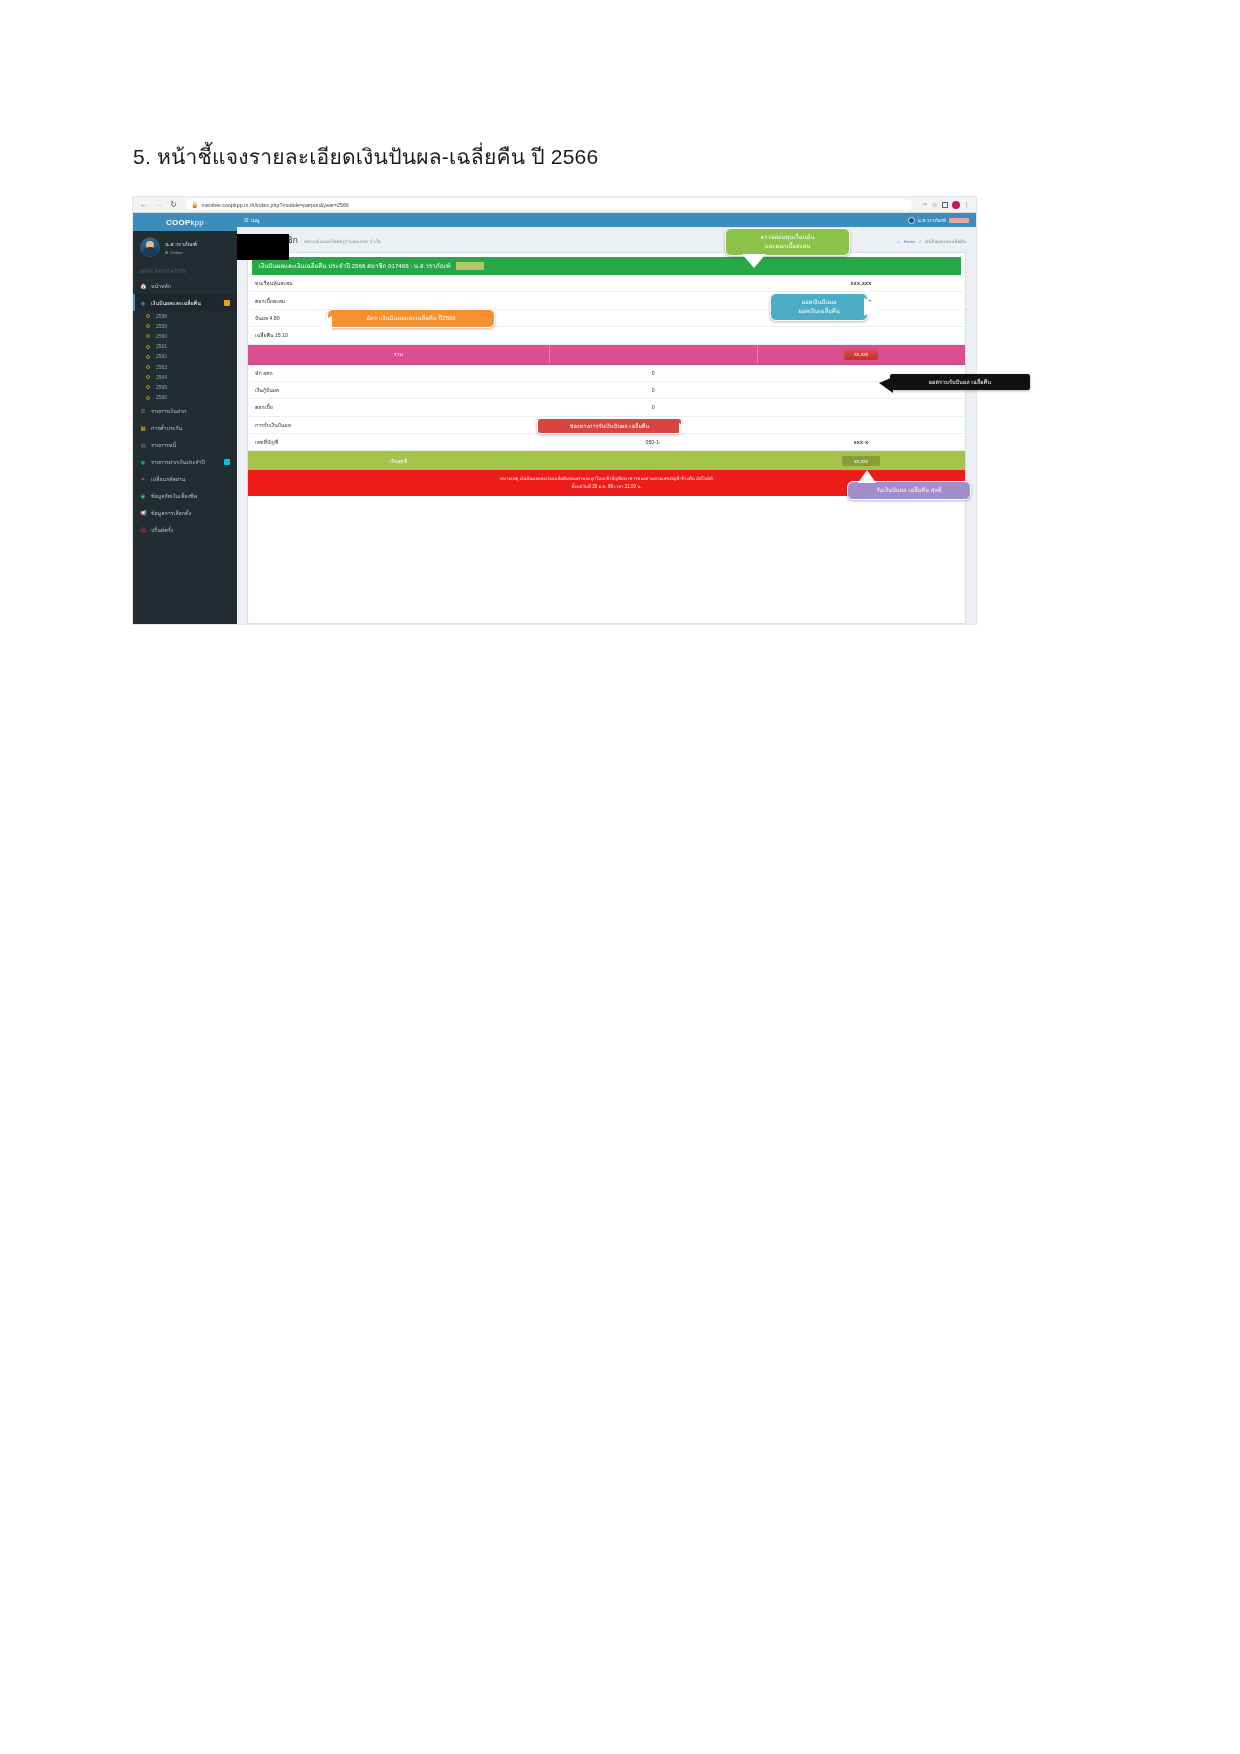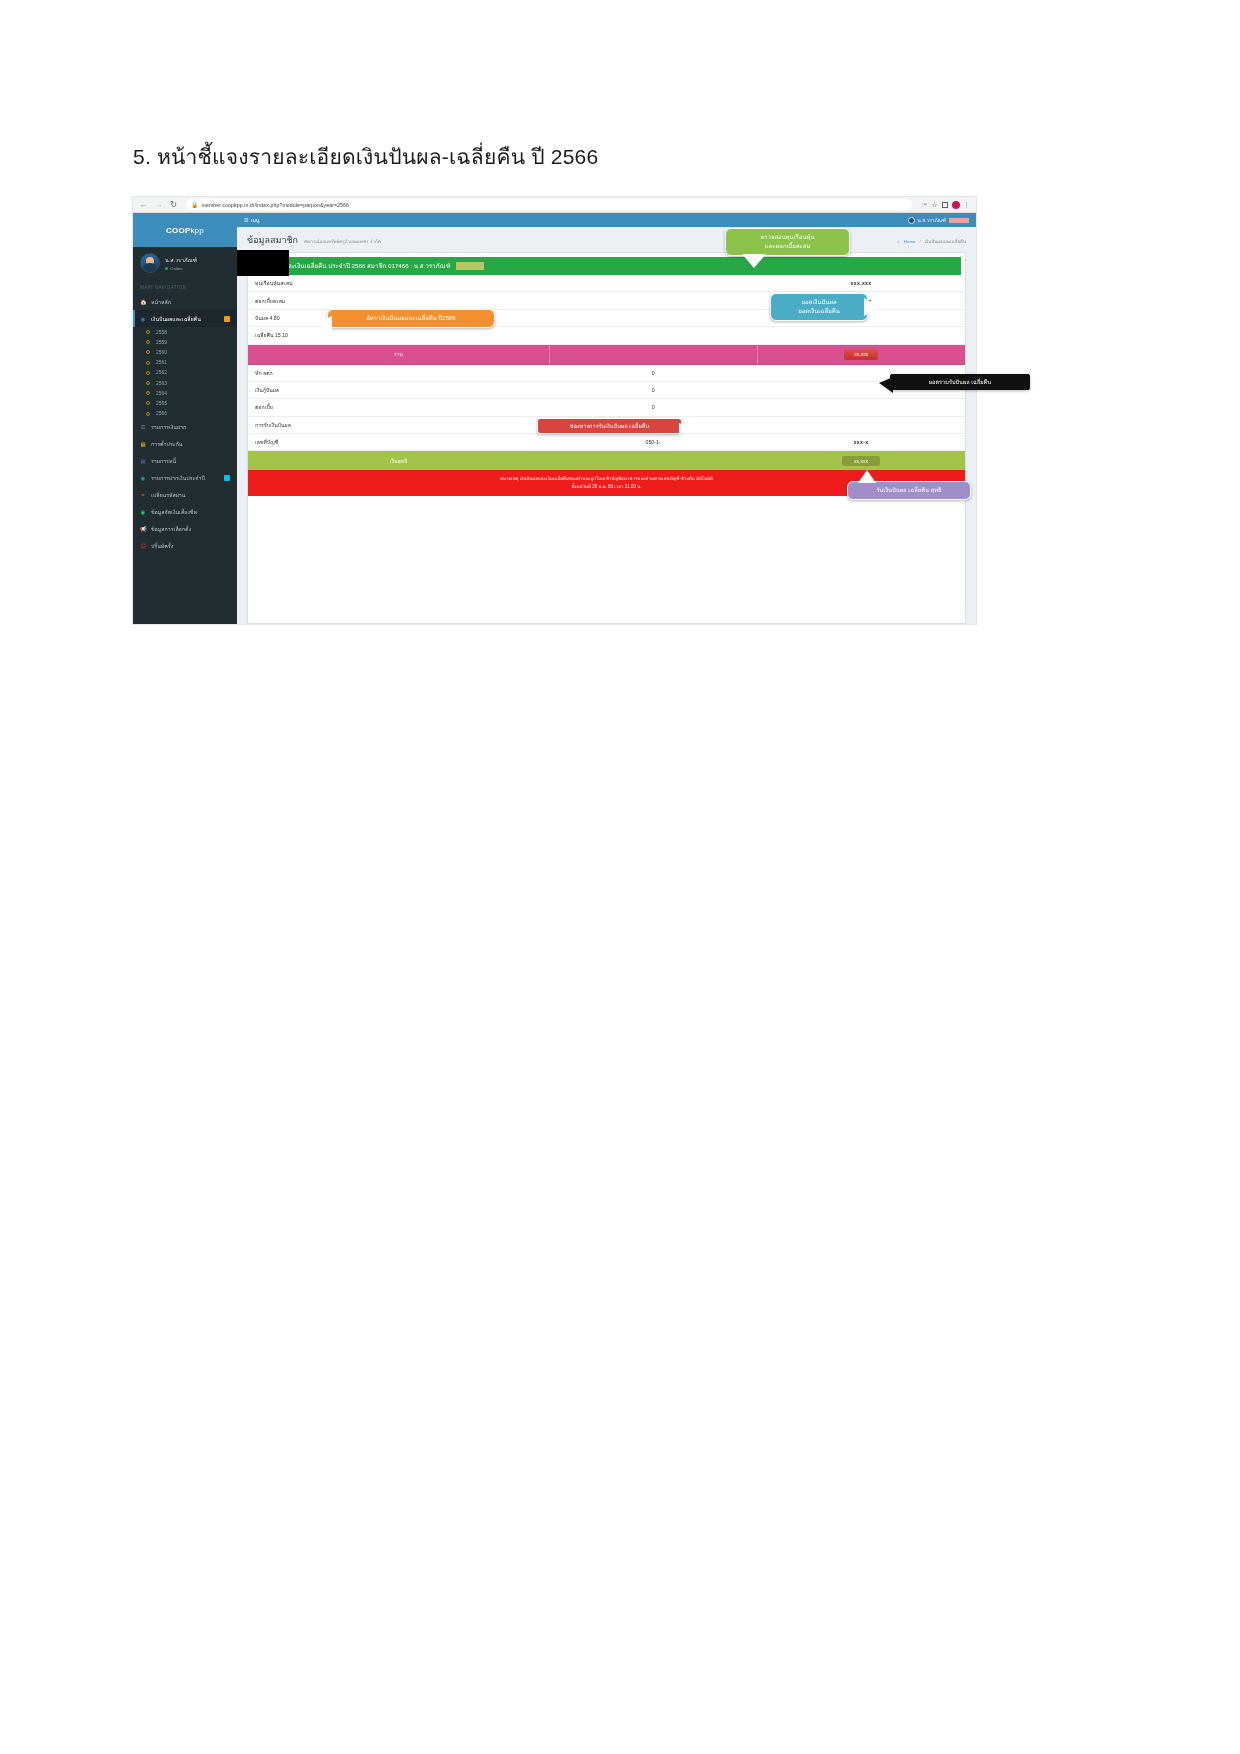--- a/index.html
+++ b/index.html
@@ -80,21 +80,21 @@
 
   
   .sidebar {
     width: 104px;
     background: #222d32;
     display: flex;
     flex-direction: column;
     flex-shrink: 0;
   }
   .brand {
-    height: 34px;
+    height: 18px;
     background: #3c8dbc;
     color: #ffffff;
     font-size: 8px;
     font-weight: bold;
     display: flex;
     align-items: center;
     justify-content: center;
     letter-spacing: 0.2px;
   }
   .brand .kpp { font-weight: normal; }

